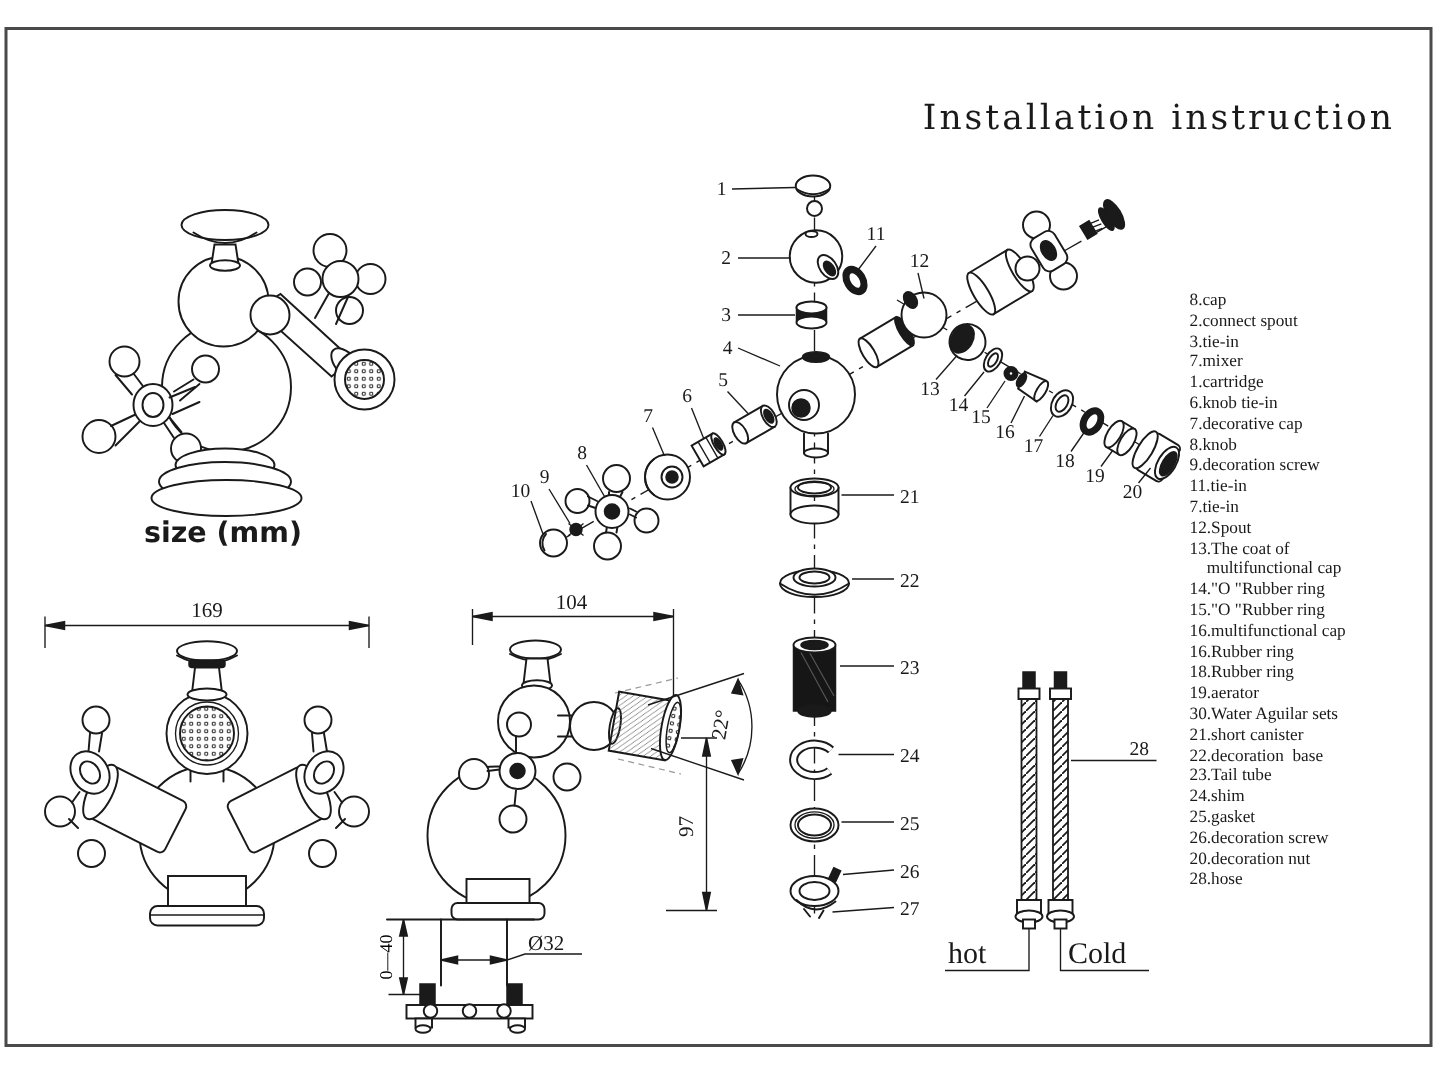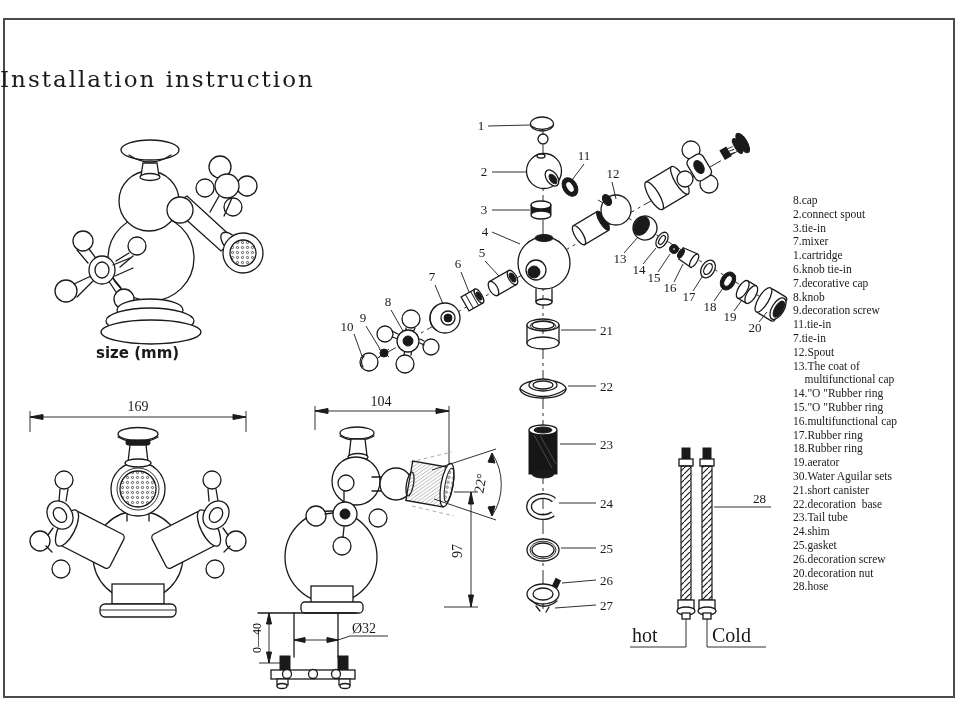--- a/index.html
+++ b/index.html
@@ -1,22 +1,22 @@
 <!DOCTYPE html>
 <html><head>
 <meta charset="utf-8">
 <style>
   html,body{margin:0;padding:0;background:#fff;}
   #stage{position:relative;width:960px;height:720px;background:#fff;overflow:hidden;
          font-family:"Liberation Serif",serif;color:#1a1a1a;}
   #frame{position:absolute;left:3px;top:18px;width:948px;height:676px;border:2px solid #4a4a4a;}
-  #title{position:absolute;left:0;top:66px;width:930px;text-align:left;
+  #title{position:absolute;left:0;top:66px;width:930px;text-align:right;
          font-family:"DejaVu Serif",serif;font-size:23px;letter-spacing:2px;white-space:pre;}
   #size-label{position:absolute;left:96px;top:344px;font-family:"DejaVu Sans",sans-serif;
-         font-weight:700;font-size:15px;}
+         font-weight:700;font-size:19px;}
   #parts-list{position:absolute;left:793px;top:194px;width:162px;}
   .pl-line{font:11.5px/13.8px "Liberation Serif",serif;white-space:pre;color:#1a1a1a;}
   svg{position:absolute;left:0;top:0;}
   .s{stroke:#1a1a1a;stroke-width:1.3;fill:none;stroke-linecap:round;}
   .f{stroke:#1a1a1a;stroke-width:1.3;fill:#fff;}
   .d{stroke:#1a1a1a;stroke-width:1;fill:#1a1a1a;}
   .thin{stroke:#1a1a1a;stroke-width:0.9;fill:none;}
   .axis{stroke:#1a1a1a;stroke-width:0.9;fill:none;stroke-dasharray:14 4 3 4;}
   .ghost{stroke:#999;stroke-width:0.8;fill:none;stroke-dasharray:4 3;}
   .num{font:13px "Liberation Serif",serif;fill:#1a1a1a;}
@@ -41,21 +41,21 @@
       <div class="pl-line">8.knob</div>
       <div class="pl-line">9.decoration screw</div>
       <div class="pl-line">11.tie-in</div>
       <div class="pl-line">7.tie-in</div>
       <div class="pl-line">12.Spout</div>
       <div class="pl-line">13.The coat of</div>
       <div class="pl-line">    multifunctional cap</div>
       <div class="pl-line">14."O "Rubber ring</div>
       <div class="pl-line">15."O "Rubber ring</div>
       <div class="pl-line">16.multifunctional cap</div>
-      <div class="pl-line">17.Rubber ring</div>
+      <div class="pl-line">16.Rubber ring</div>
       <div class="pl-line">18.Rubber ring</div>
       <div class="pl-line">19.aerator</div>
       <div class="pl-line">30.Water Aguilar sets</div>
       <div class="pl-line">21.short canister</div>
       <div class="pl-line">22.decoration  base</div>
       <div class="pl-line">23.Tail tube</div>
       <div class="pl-line">24.shim</div>
       <div class="pl-line">25.gasket</div>
       <div class="pl-line">26.decoration screw</div>
       <div class="pl-line">20.decoration nut</div>

